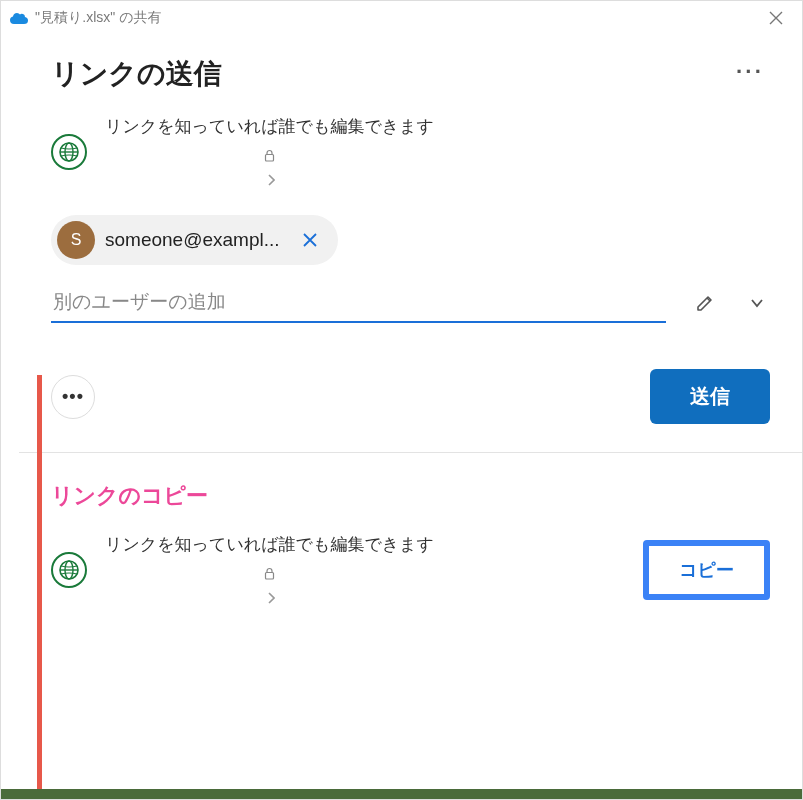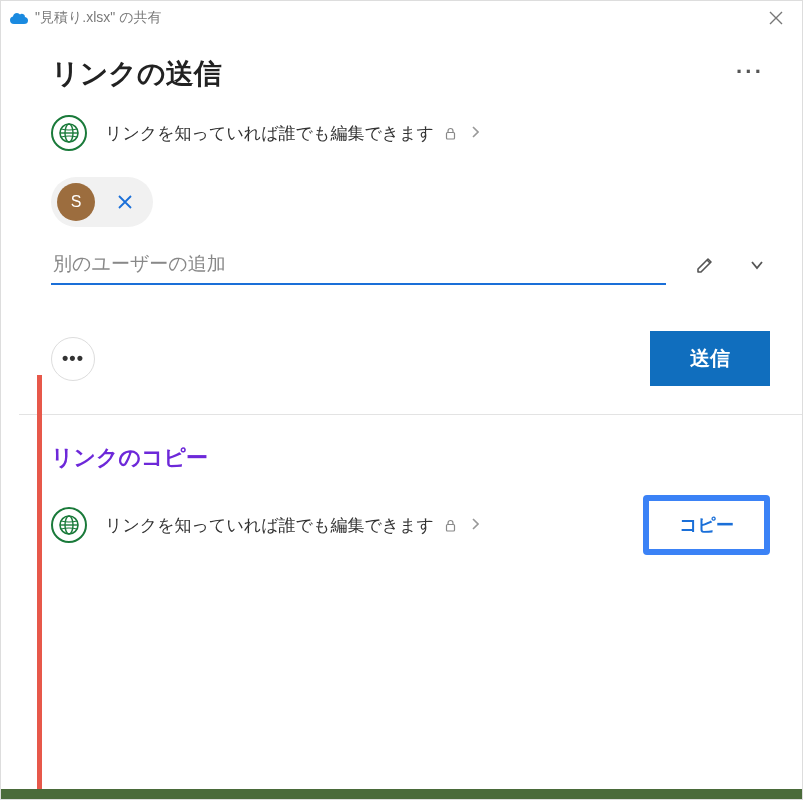--- a/index.html
+++ b/index.html
@@ -80,20 +80,21 @@
     border-radius: 50%;
     display: flex; align-items: center; justify-content: center;
     flex-shrink: 0;
   }
   .perm-text {
     font-size: 17px;
     color: #333;
     display: flex;
     align-items: center;
     gap: 11px;
+    flex-direction: column;
   }
   .lock-small {
     color: #888;
     font-size: 14px;
     display: inline-flex;
   }
   .chev-small {
     color: #999;
     font-size: 14px;
     margin-left: 4px;
@@ -181,37 +182,37 @@
     cursor: pointer;
     font-size: 18px;
     color: #333;
     letter-spacing: 1px;
     font-weight: bold;
   }
   .send-btn {
     background: #106ebe;
     color: #fff;
     border: none;
-    border-radius: 0;
+    border-radius: 6px;
     padding: 14px 40px;
     font-size: 20px;
     font-weight: 600;
     cursor: pointer;
   }
   .section-divider {
     border-top: 1px solid #e3e3e3;
     margin: 0 -32px;
   }
   .copy-section {
     padding-top: 28px;
   }
   .copy-heading {
     font-size: 22px;
     font-weight: 700;
-    color: #6d28d9;
+    color: #ec4899;
   }
   .copy-row {
     display: flex;
     align-items: center;
     margin-top: 22px;
     gap: 18px;
   }
   .copy-row .perm-area {
     flex: 1;
     display: flex;
@@ -297,20 +298,21 @@
           <svg width="8" height="12" viewBox="0 0 8 12">
             <path d="M2 1 L7 6 L2 11" fill="none" stroke="#999" stroke-width="1.6"></path>
           </svg>
         </span>
       </span>
     </div>
 
     <div>
       <div class="recipient-chip">
         <span class="avatar">S</span>
+        <span class="chip-email">someone@exampl...</span>
         <span class="chip-remove">
           <svg width="16" height="16" viewBox="0 0 16 16">
             <path d="M2 2 L14 14 M14 2 L2 14" stroke="#1a6fd8" stroke-width="1.8" fill="none"></path>
           </svg>
         </span>
       </div>
     </div>
 
     <div class="add-user-row">
       <input class="add-user-input" type="text" placeholder="別のユーザーの追加" style="">

